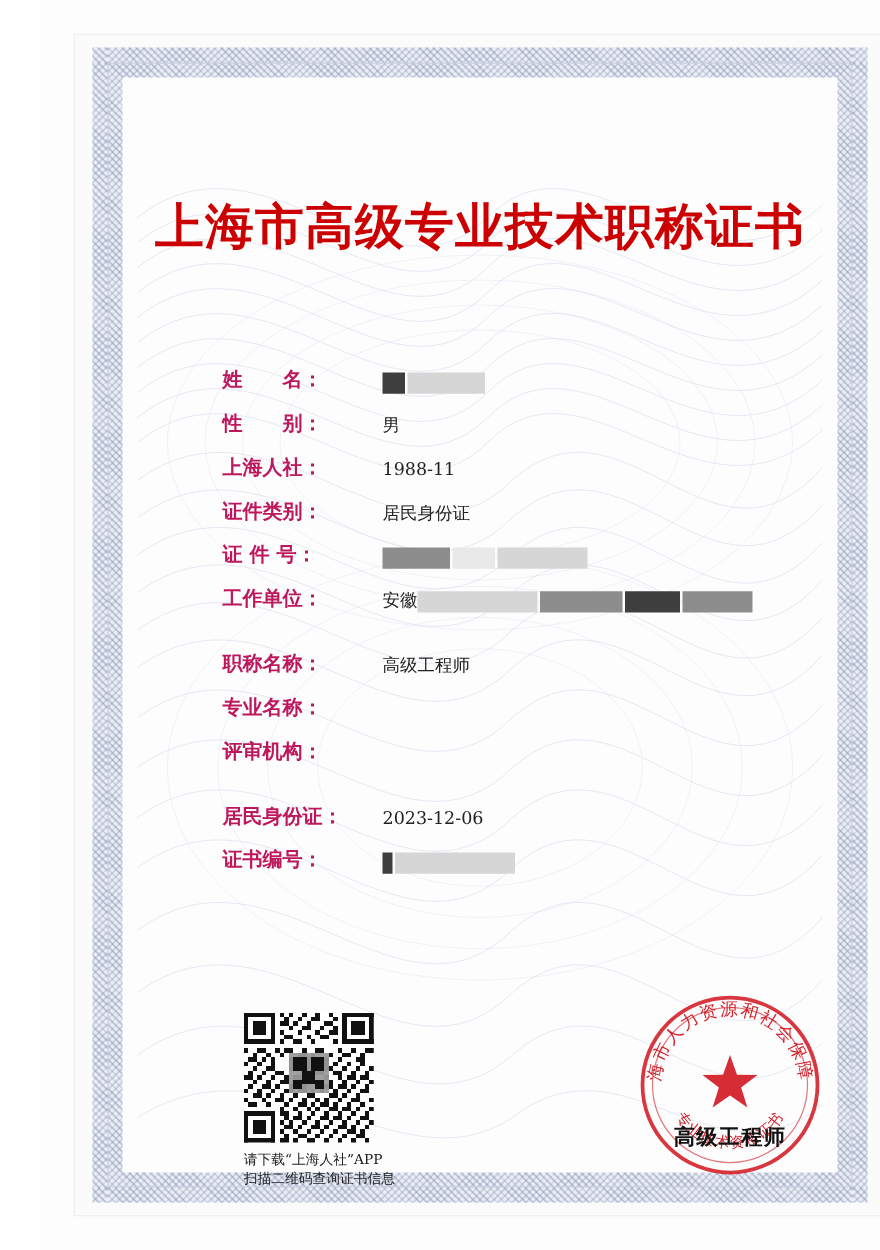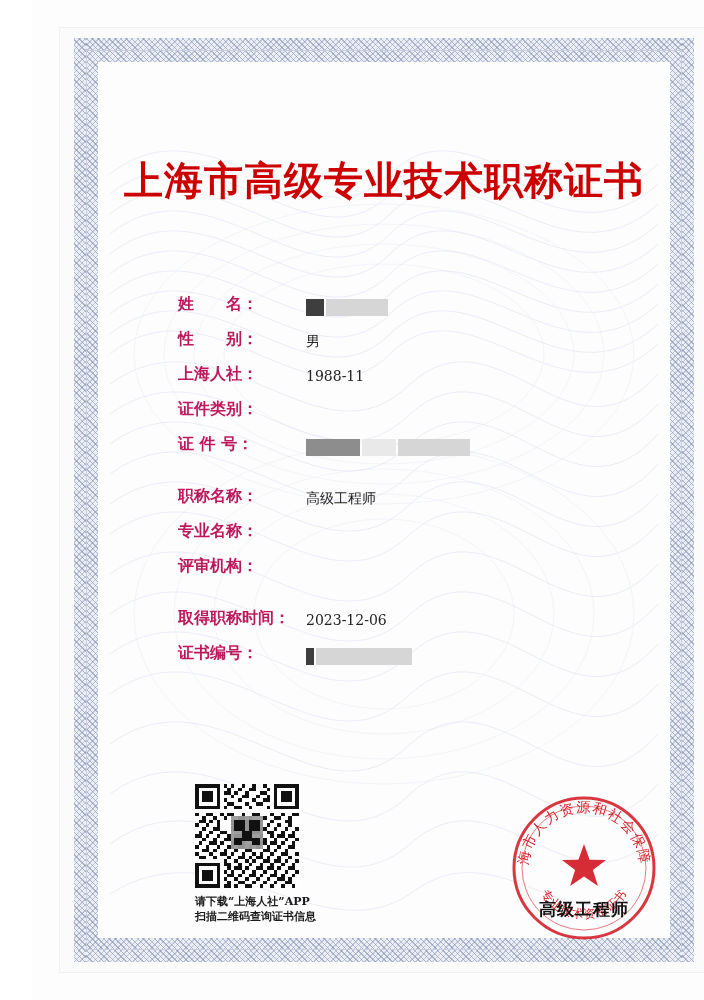--- a/index.html
+++ b/index.html
@@ -149,23 +149,22 @@
   .rb-mid  { background: #8d8d8d; }
   .rb-light{ background: #d6d6d6; }
   .rb-xlight{ background: #e9e9e9; }
 
   .gap-block { margin-top: 30px; }
 
   
   .qr-wrap {
     position: absolute;
     left: 105px;
-    top: 730px;
+    top: 756px;
     width: 112px;
-    font-weight: bold;
   }
   .qr {
     width: 104px;
     height: 104px;
     background: #ffffff;
     position: relative;
     image-rendering: pixelated;
   }
   .qr-caption {
     margin-top: 6px;
@@ -267,45 +266,52 @@
           <div class="field-value">男</div>
         </div>
 
         <div class="field-row">
           <div class="field-label label-sp-0">上海人社：</div>
           <div class="field-value">1988-11</div>
         </div>
 
         <div class="field-row">
           <div class="field-label label-sp-0">证件类别：</div>
+          <div class="field-value">居民身份证</div>
         </div>
 
         <div class="field-row">
           <div class="field-label label-sp-0">证 件 号：</div>
           <div class="field-value redact">
             <span class="rb rb-mid" style="width:54px"></span><span class="rb rb-xlight" style="width:34px"></span><span class="rb rb-light" style="width:72px"></span>
           </div>
         </div>
 
+        <div class="field-row">
+          <div class="field-label label-sp-0">工作单位：</div>
+          <div class="field-value redact">
+            <span>安徽</span><span class="rb rb-light" style="width:96px"></span><span class="rb rb-mid" style="width:66px"></span><span class="rb rb-dark" style="width:44px"></span><span class="rb rb-mid" style="width:56px"></span>
+          </div>
+        </div>
 
         <div class="field-row gap-block">
           <div class="field-label label-sp-0">职称名称：</div>
           <div class="field-value">高级工程师</div>
         </div>
 
         <div class="field-row">
           <div class="field-label label-sp-0">专业名称：</div>
         </div>
 
         <div class="field-row">
           <div class="field-label label-sp-0">评审机构：</div>
         </div>
 
         <div class="field-row gap-block">
-          <div class="field-label label-sp-0">取得职称时间：</div>
+          <div class="field-label label-sp-0">居民身份证：</div>
           <div class="field-value">2023-12-06</div>
         </div>
 
         <div class="field-row">
           <div class="field-label label-sp-0">证书编号：</div>
           <div class="field-value redact">
             <span class="rb rb-dark" style="width:8px"></span><span class="rb rb-light" style="width:96px"></span>
           </div>
         </div>
 

